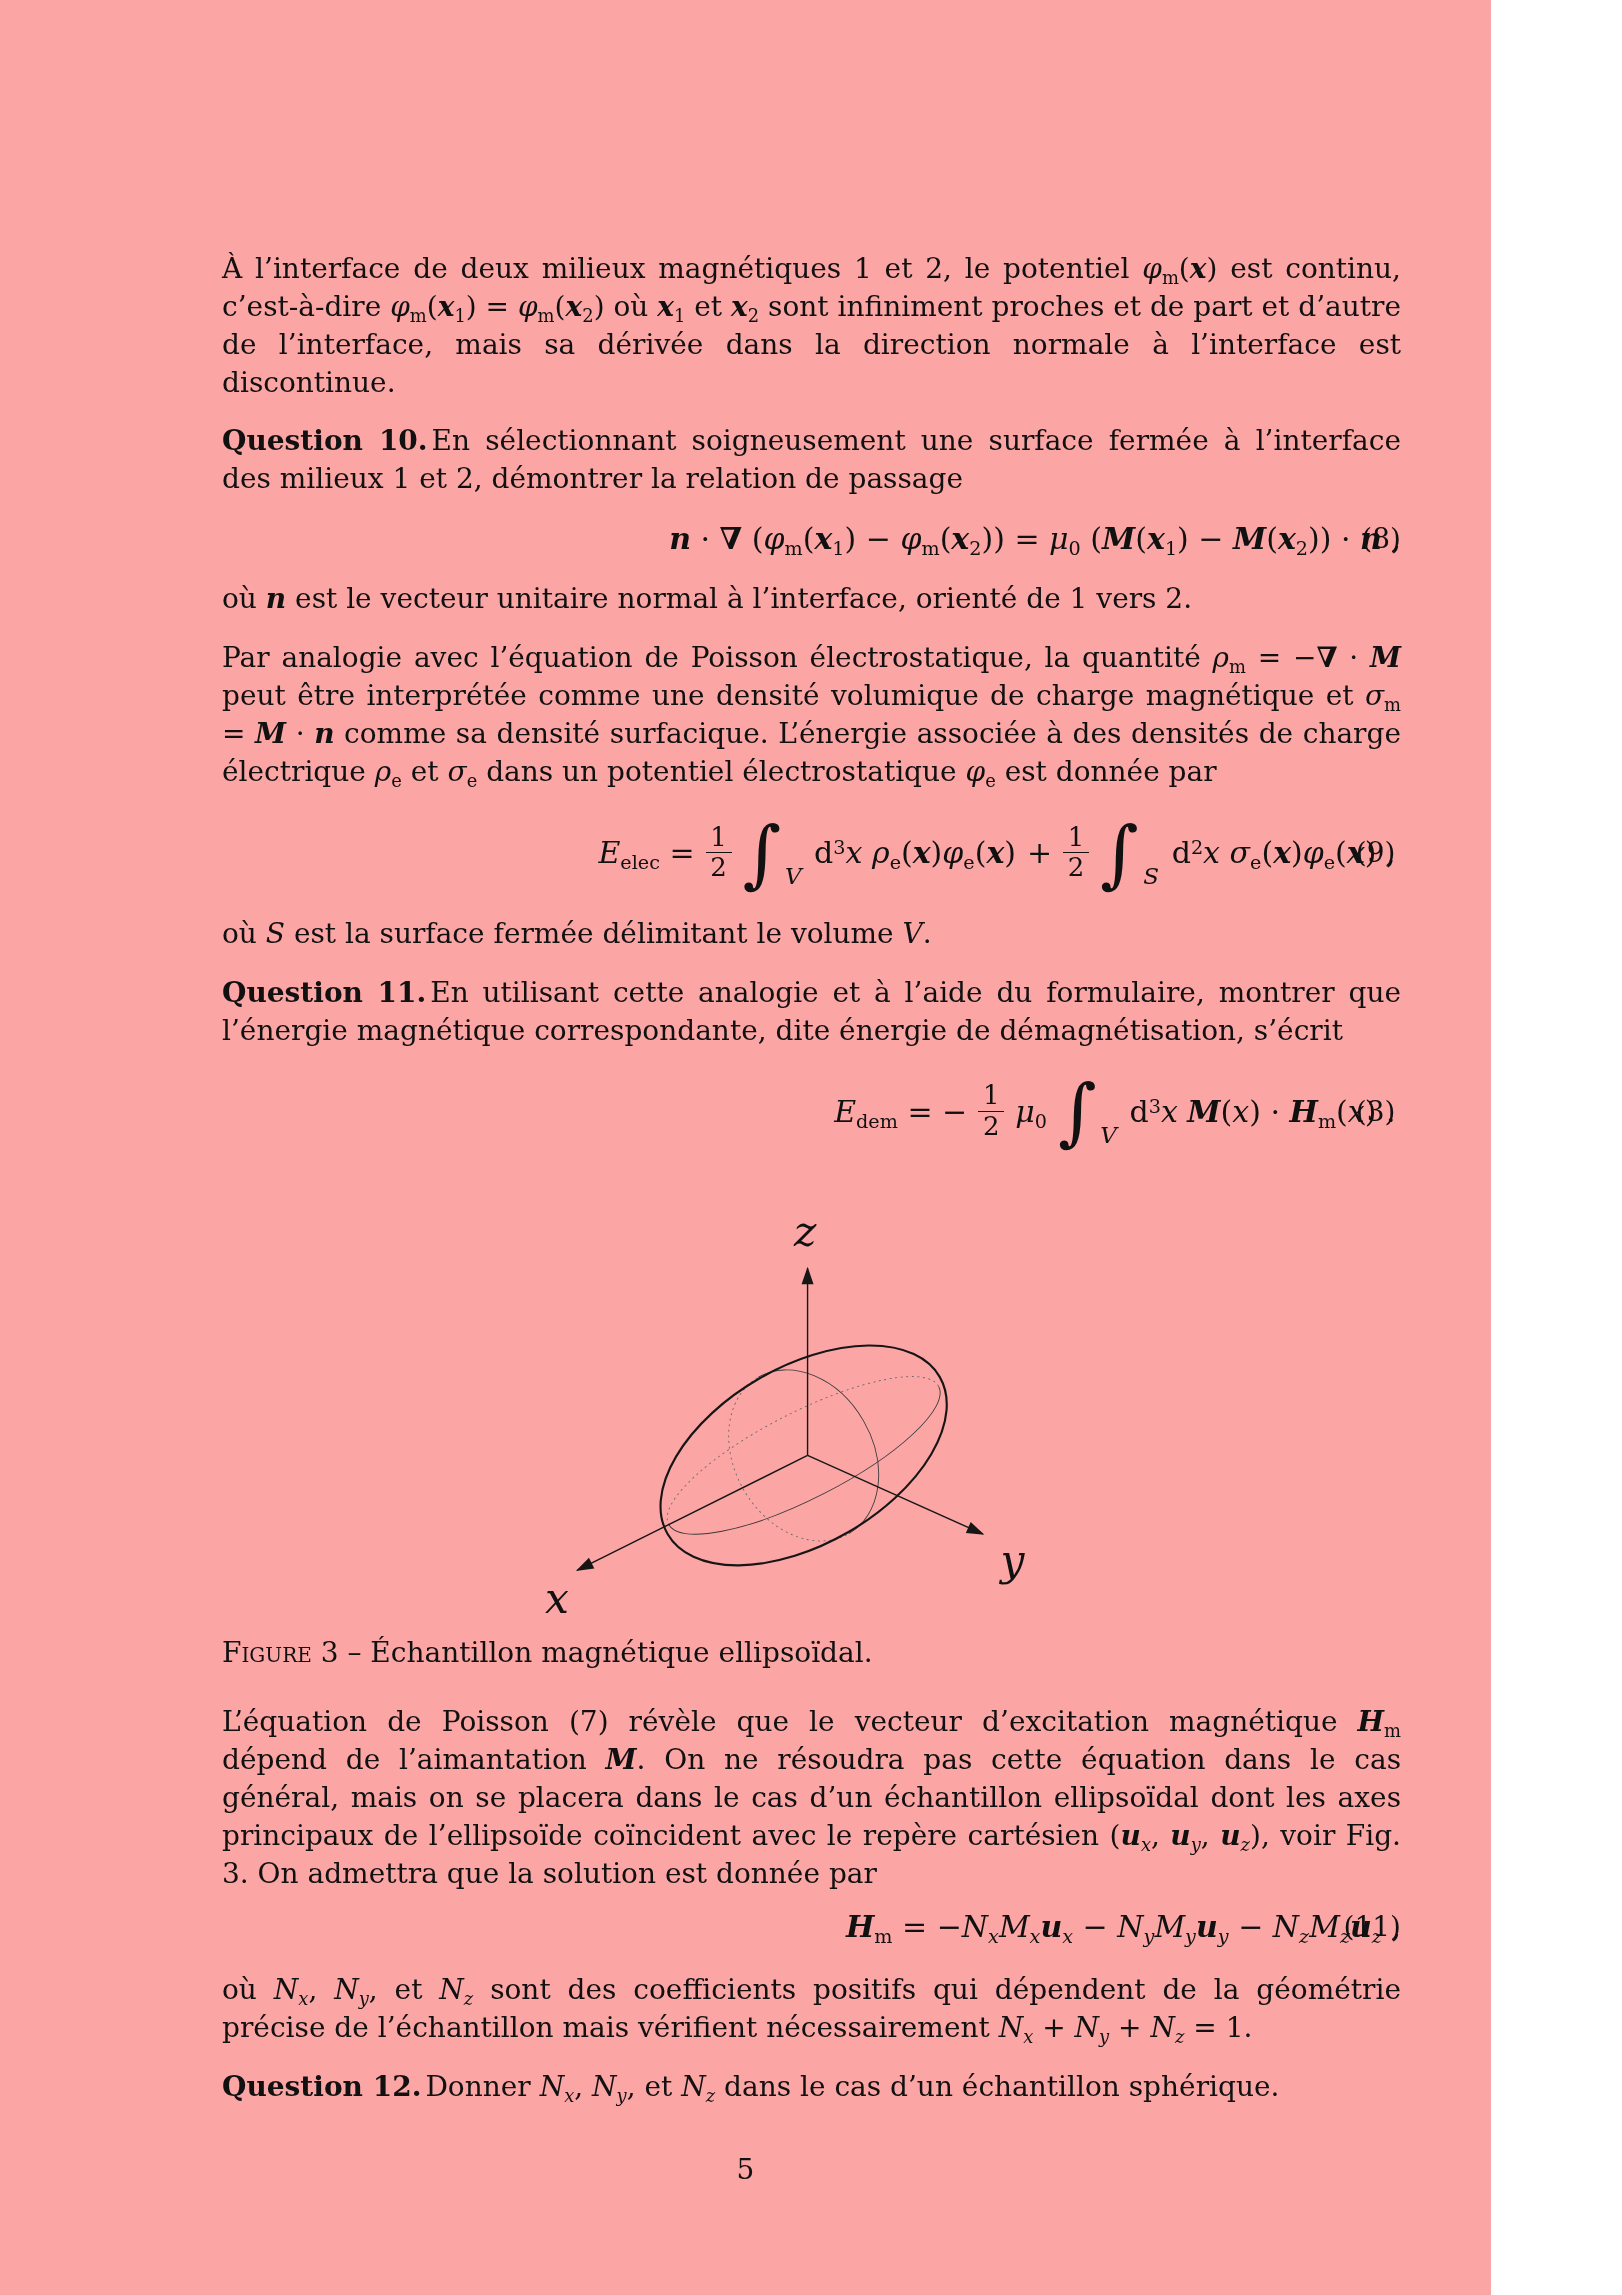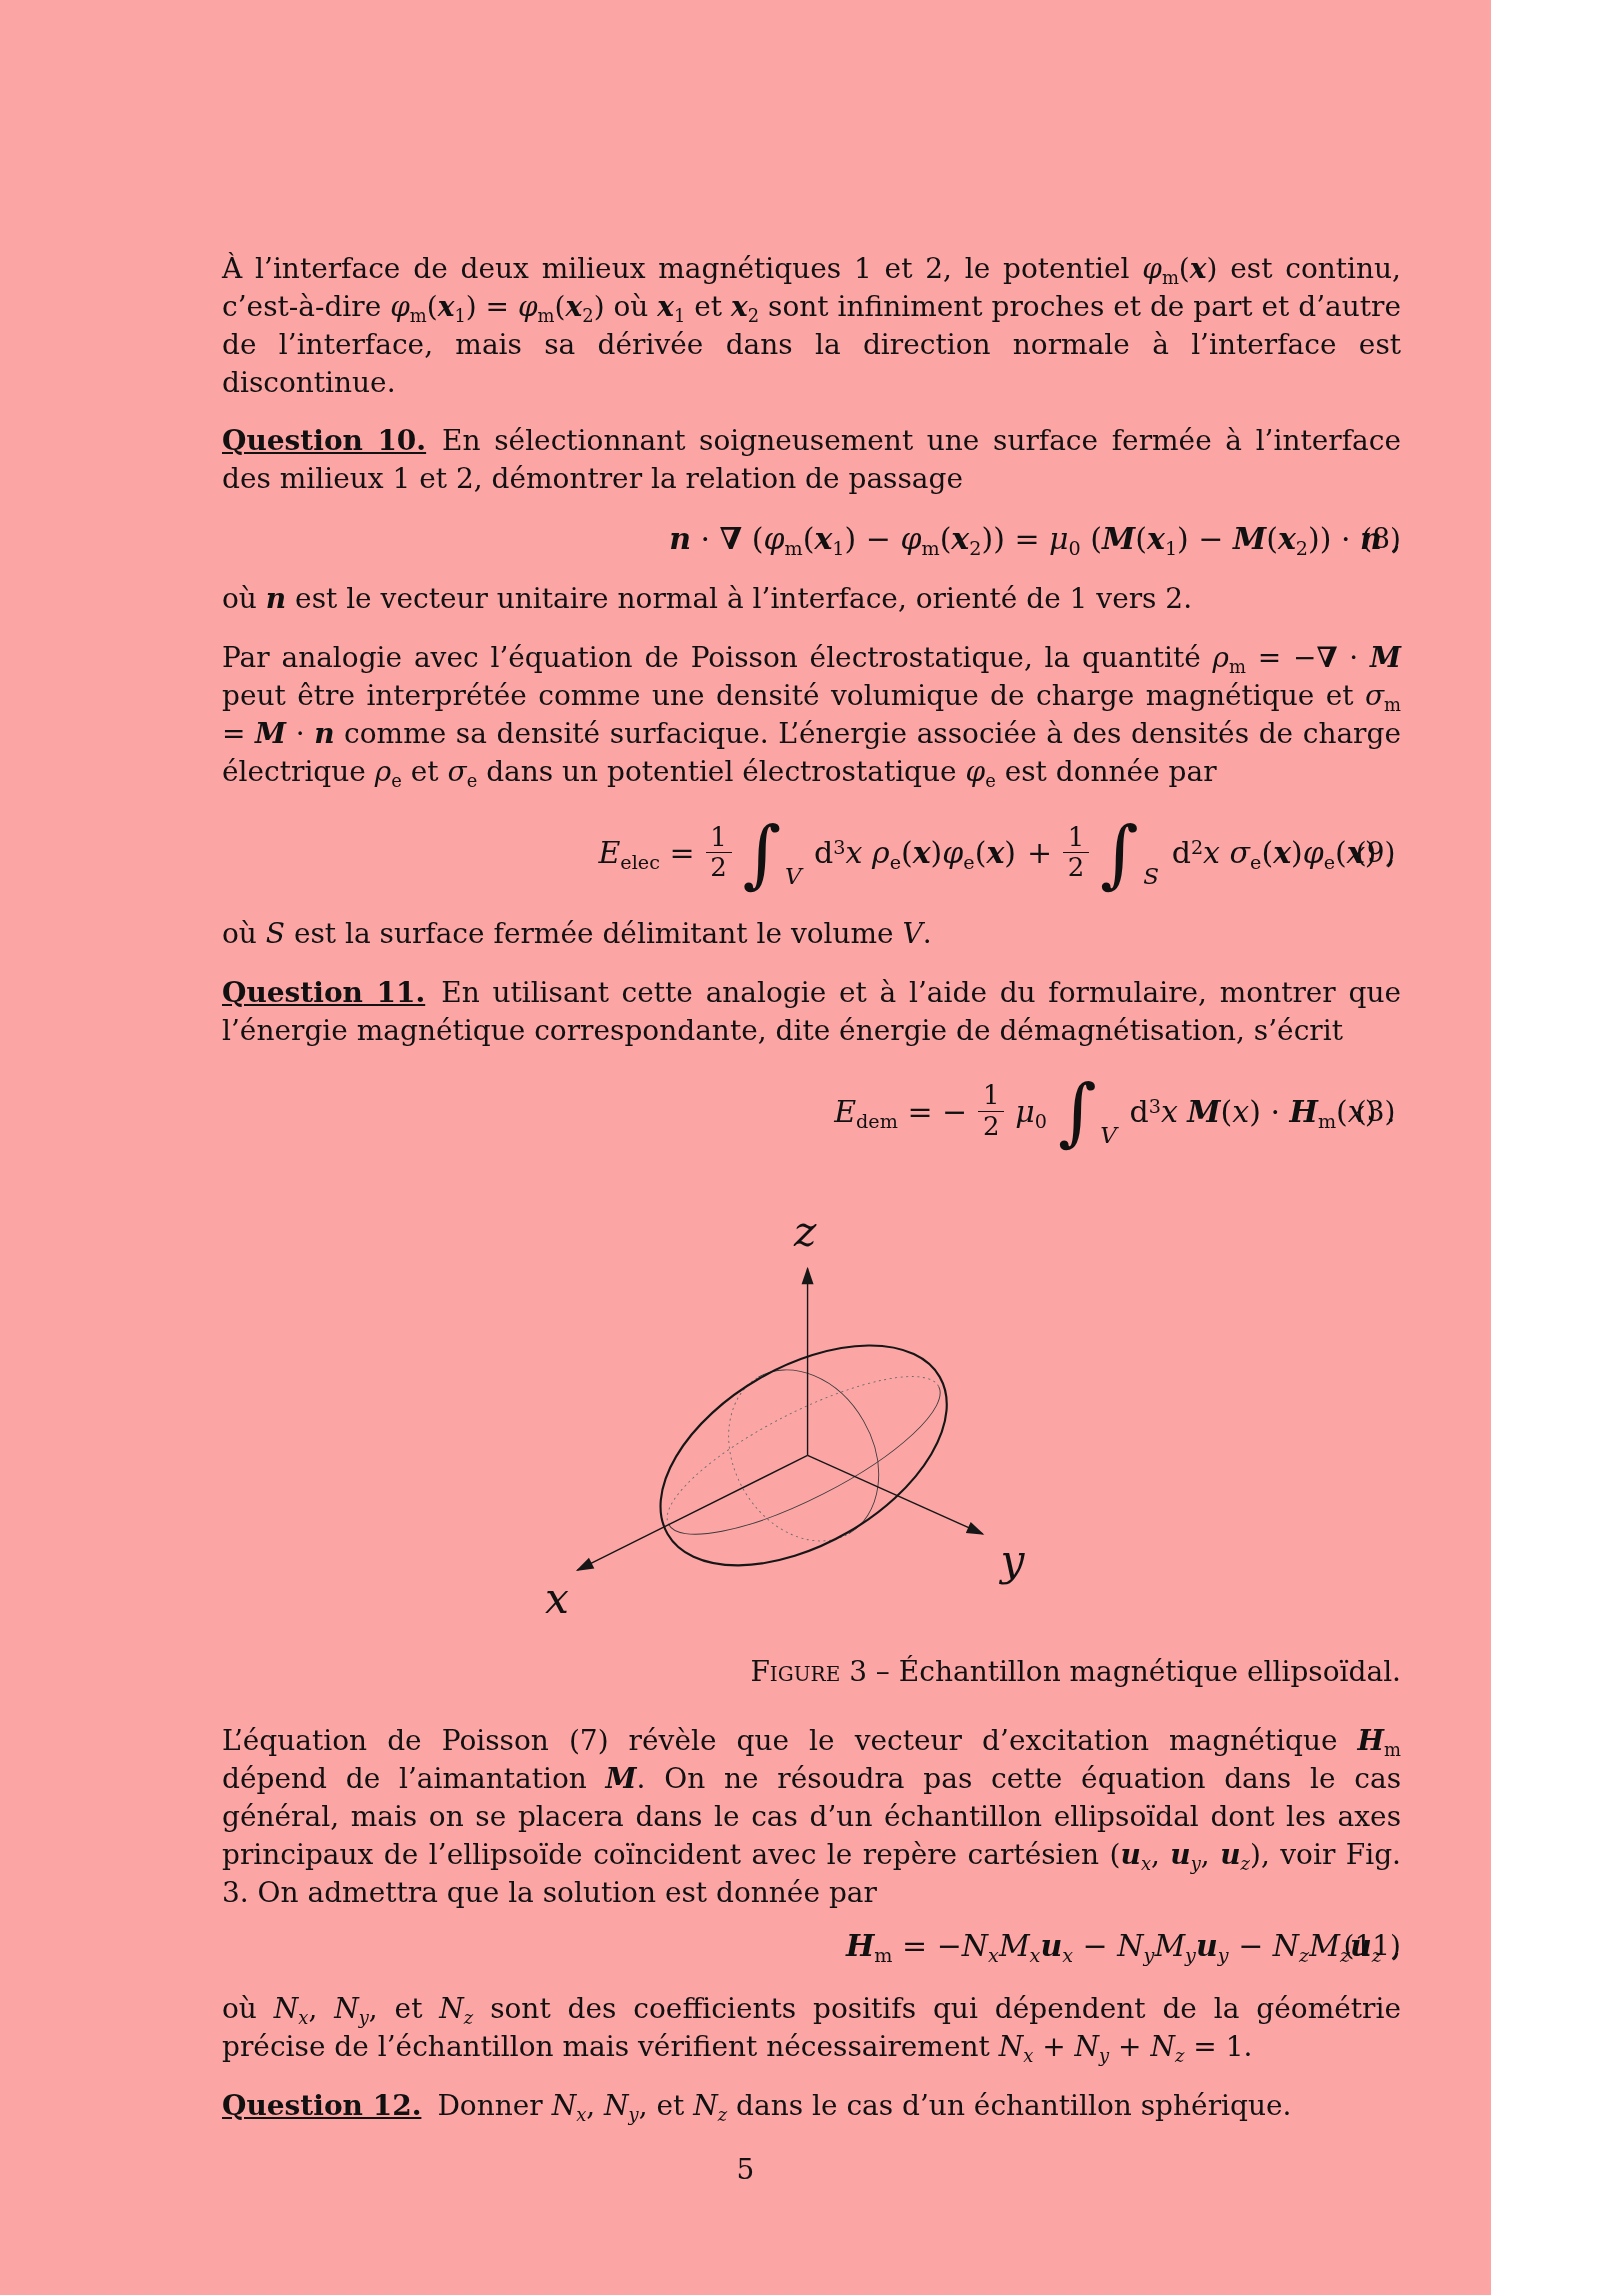--- a/index.html
+++ b/index.html
@@ -10,21 +10,21 @@
     color:#111;
     font-family:"DejaVu Serif","DejaVu Sans",serif;
     overflow:hidden;
   }
   .col{
     position:absolute;left:222px;top:250px;width:1179px;
     font-size:28px;line-height:38px;text-align:justify;
   }
   p{margin:0;}
   .sp{margin-top:20.4px;}
-  .qlabel{font-weight:bold;margin-right:16px;text-decoration:underline;}
+  .qlabel{font-weight:bold;margin-right:4px;}
   sub,sup{line-height:0;font-size:64%;}
   sub{vertical-align:-0.32em;}
   sup{vertical-align:0.45em;}
   .m{font-family:"DejaVu Serif","DejaVu Sans",serif;}
   
   .eq-row{
     position:relative;text-align:right;
     margin:19px 0;font-size:30px;line-height:44px;
   }
   .eq-flex{
@@ -47,21 +47,21 @@
     padding-right:22px;
   }
   .int-lim{
     position:absolute;right:1.6px;bottom:-4.7px;
     font-size:23px;font-style:italic;line-height:1;
   }
   
   .figure-block{margin-top:23.6px;text-align:center;}
   .figure-svg{display:block;margin:0 auto;}
   .fig-caption{
-    margin-top:31px;text-align:right;font-size:28px;line-height:38px;
+    margin-top:12px;text-align:left;font-size:28px;line-height:38px;
   }
   .figlabel{font-variant:small-caps;}
   .axlbl{
     font-family:"DejaVu Serif",serif;font-style:italic;font-size:54px;
     fill:#111;
   }
   .outerel{fill:none;stroke:#161616;stroke-width:2.7;}
   .thinel{fill:none;stroke:#3a3a3a;stroke-width:1.15;}
   .dotel{fill:none;stroke:#6a6a6a;stroke-width:1.15;stroke-dasharray:1.7 5.4;stroke-linecap:round;}
   .axis{stroke:#161616;stroke-width:1.8;}

